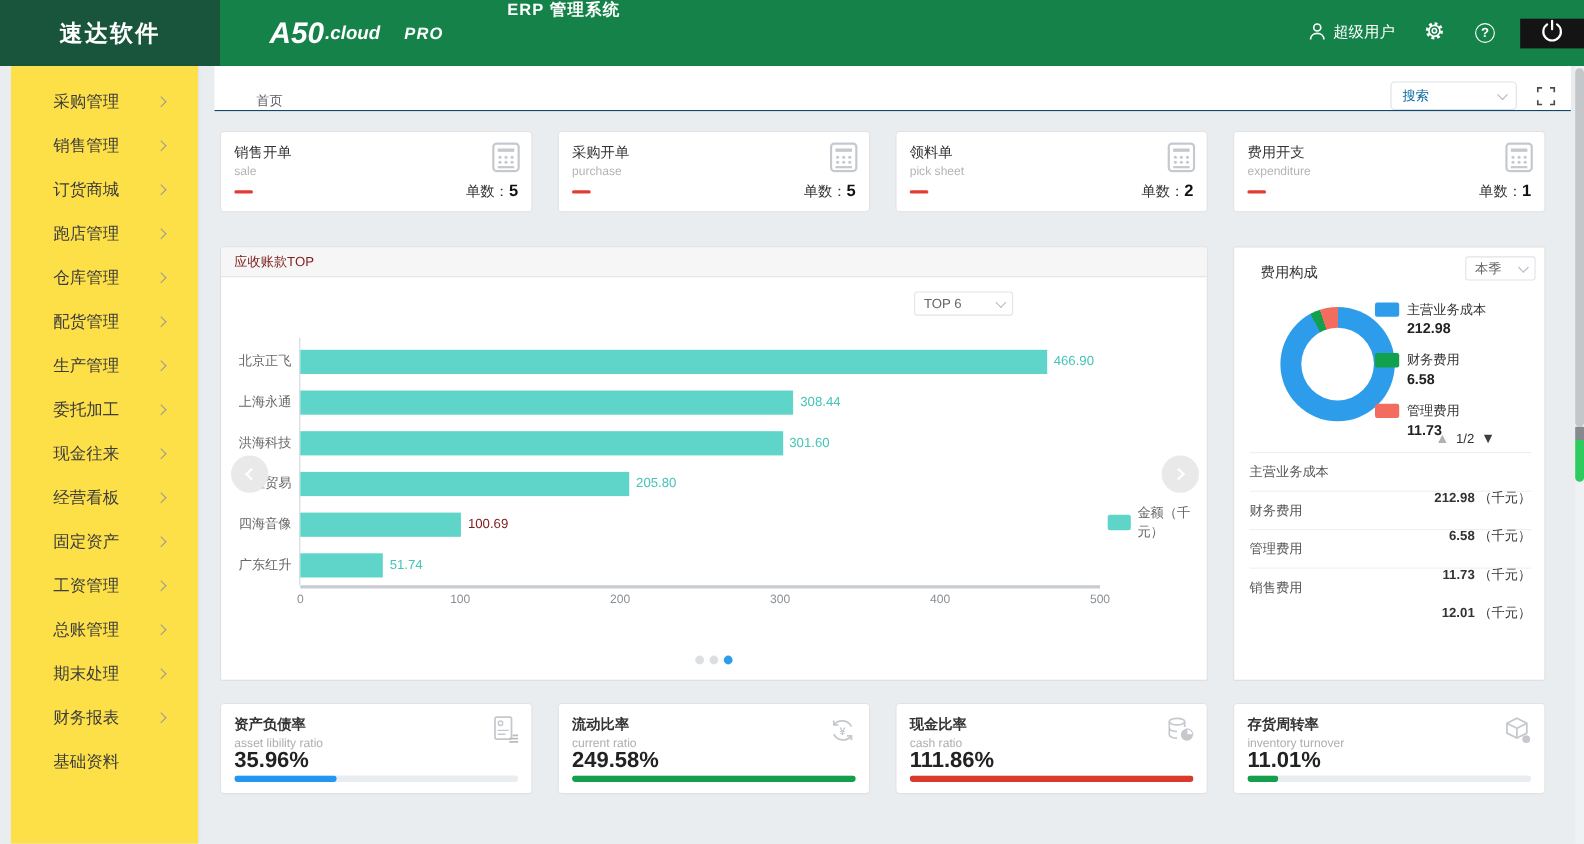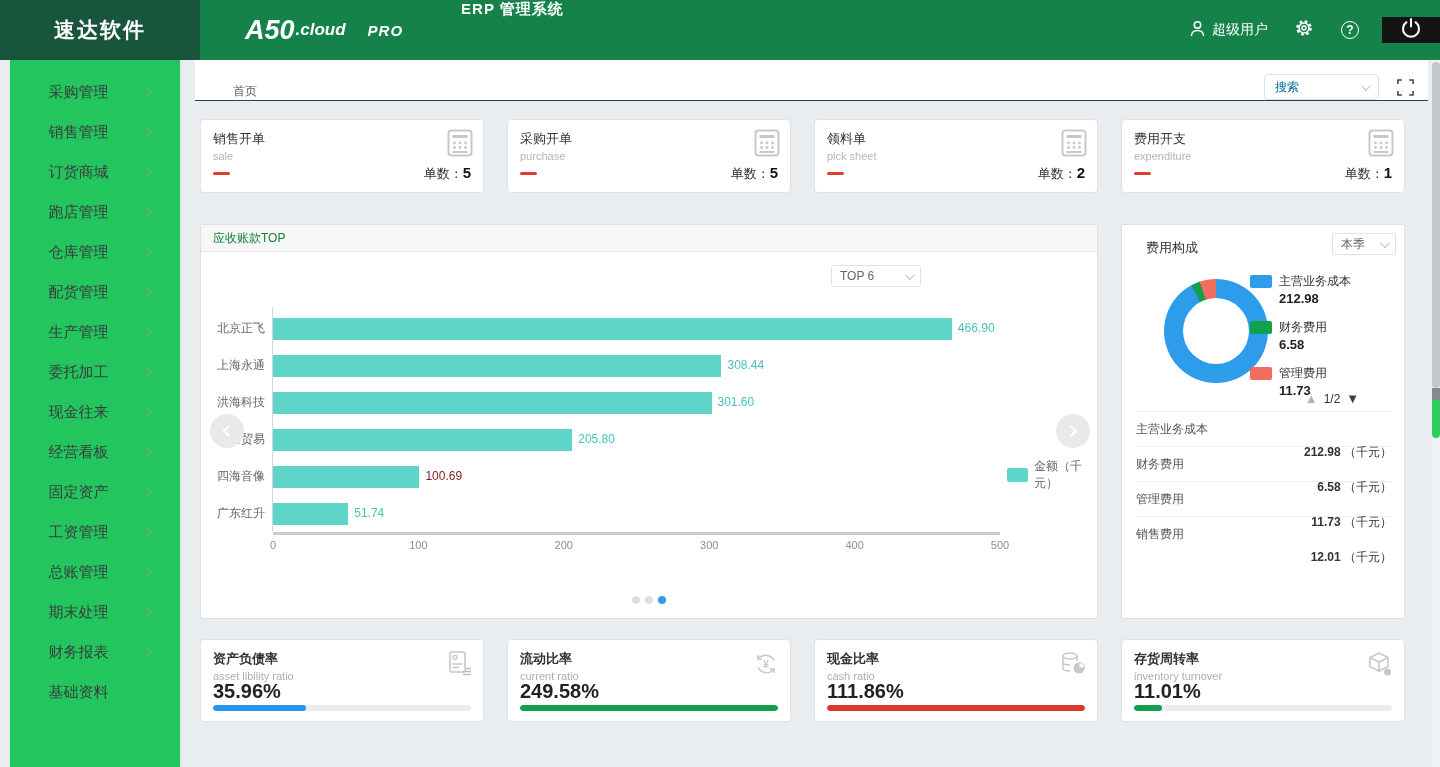--- a/index.html
+++ b/index.html
@@ -15,21 +15,21 @@
   .brand-suffix { font-size:17px; font-weight:bold; font-style:italic; margin-left:1px; }
   .brand-tier { font-size:15px; font-weight:bold; font-style:italic; margin-left:22px; letter-spacing:1px; }
   .system-name { color:#fff; font-size:15px; font-weight:bold; margin-left:58px; letter-spacing:1px; }
   .top-right { margin-left:auto; display:flex; align-items:center; color:#fff; }
   .user-block { display:flex; align-items:center; gap:6px; font-size:14px; cursor:pointer; }
   .top-iconbtn { width:20px; height:20px; margin-left:26px; cursor:pointer; display:flex; align-items:center; justify-content:center; }
   .power-box { width:58px; background:#141414; display:flex; align-items:center; justify-content:center; margin-left:22px; cursor:pointer; }
 
   
   .app-body { position:relative; height:707px; }
-  .sidebar { position:absolute; left:10px; top:0; width:170px; height:100%; background:#22c55e;
+  .sidebar { position:absolute; left:10px; top:0; width:170px; height:100%; background:#fde047;
              box-shadow:1px 0 3px rgba(0,0,0,.05); padding-top:12px; overflow:hidden; }
   .side-item { height:40px; display:flex; align-items:center; justify-content:center; gap:26px;
                font-size:15px; color:#3c3c3c; cursor:pointer; }
   .side-label { width:76px; text-align:center; white-space:nowrap; }
   .chev { width:7px; height:7px; border-top:1.5px solid #9a9a9a; border-right:1.5px solid #9a9a9a;
           transform:rotate(45deg); flex-shrink:0; }
 
   .main { position:absolute; left:195px; top:0; right:12px; bottom:0; }
 
   .crumb-bar { height:41px; background:#fff; border-bottom:1px solid #0c4a6e; display:flex; align-items:flex-end;
@@ -52,21 +52,21 @@
   .sc-icon { position:absolute; right:10px; top:9px; }
   .sc-bottom { position:absolute; left:12px; right:12px; bottom:9px; display:flex; align-items:center; }
   .sc-dash { width:17px; height:3px; border-radius:2px; background:#e23c32; }
   .sc-count-wrap { margin-left:auto; font-size:13px; color:#333; }
   .sc-count { font-weight:bold; font-size:15px; color:#111; }
 
   
   .chart-panel { position:absolute; top:123px; left:0; width:898px; height:395px; background:#fff;
                  border:1px solid #e0e0e0; border-radius:2px; }
   .panel-head { height:27px; background:#f6f6f6; border-bottom:1px solid #e6e6e6; display:flex; align-items:center;
-                padding:0 12px; font-size:12px; color:#15803d; }
+                padding:0 12px; font-size:12px; color:#7f1d1d; }
   .chart-body { position:relative; height:366px; }
   .mini-select { position:absolute; width:90px; height:22px; border:1px solid #e0e3e6; border-radius:3px;
                  display:flex; align-items:center; padding:0 8px; font-size:12px; color:#666; cursor:pointer; background:#fff; }
   .sel-top6 { left:630px; top:13px; }
   .plot { position:absolute; left:0; top:58px; }
   .bar-row { display:flex; align-items:center; height:37px; }
   .bar-label { width:64px; text-align:right; font-size:12px; color:#666; flex-shrink:0; }
   .bar-track { position:relative; width:727px; margin-left:8px; height:22px; }
   .bar-fill { position:absolute; left:0; top:0; height:22px; }
   .bar-value { position:absolute; top:3px; font-size:12px; }

